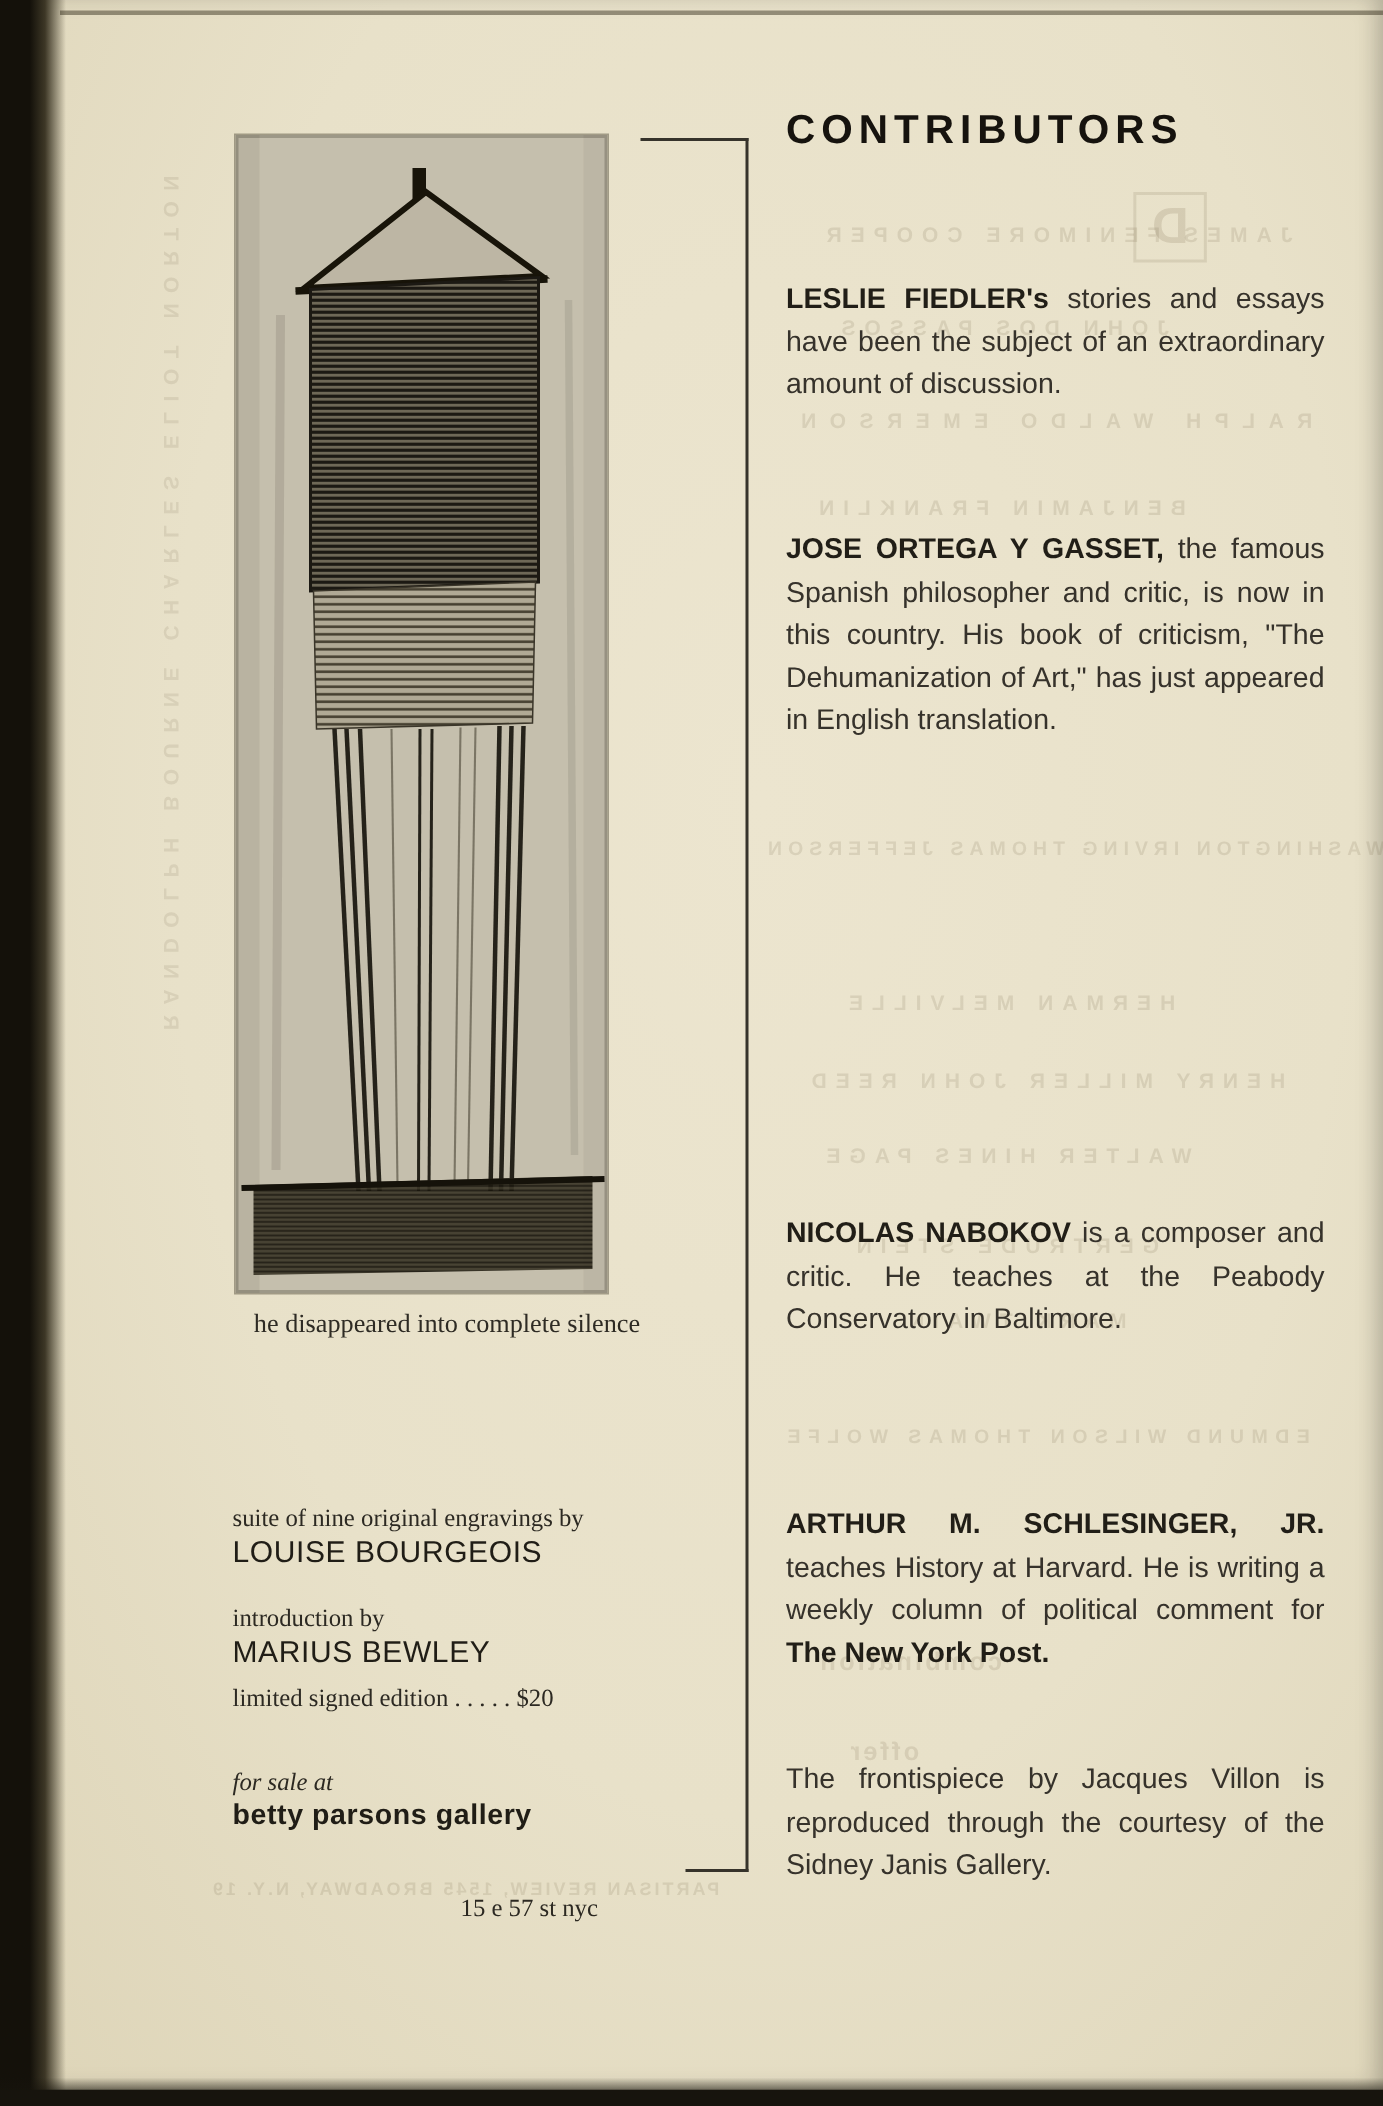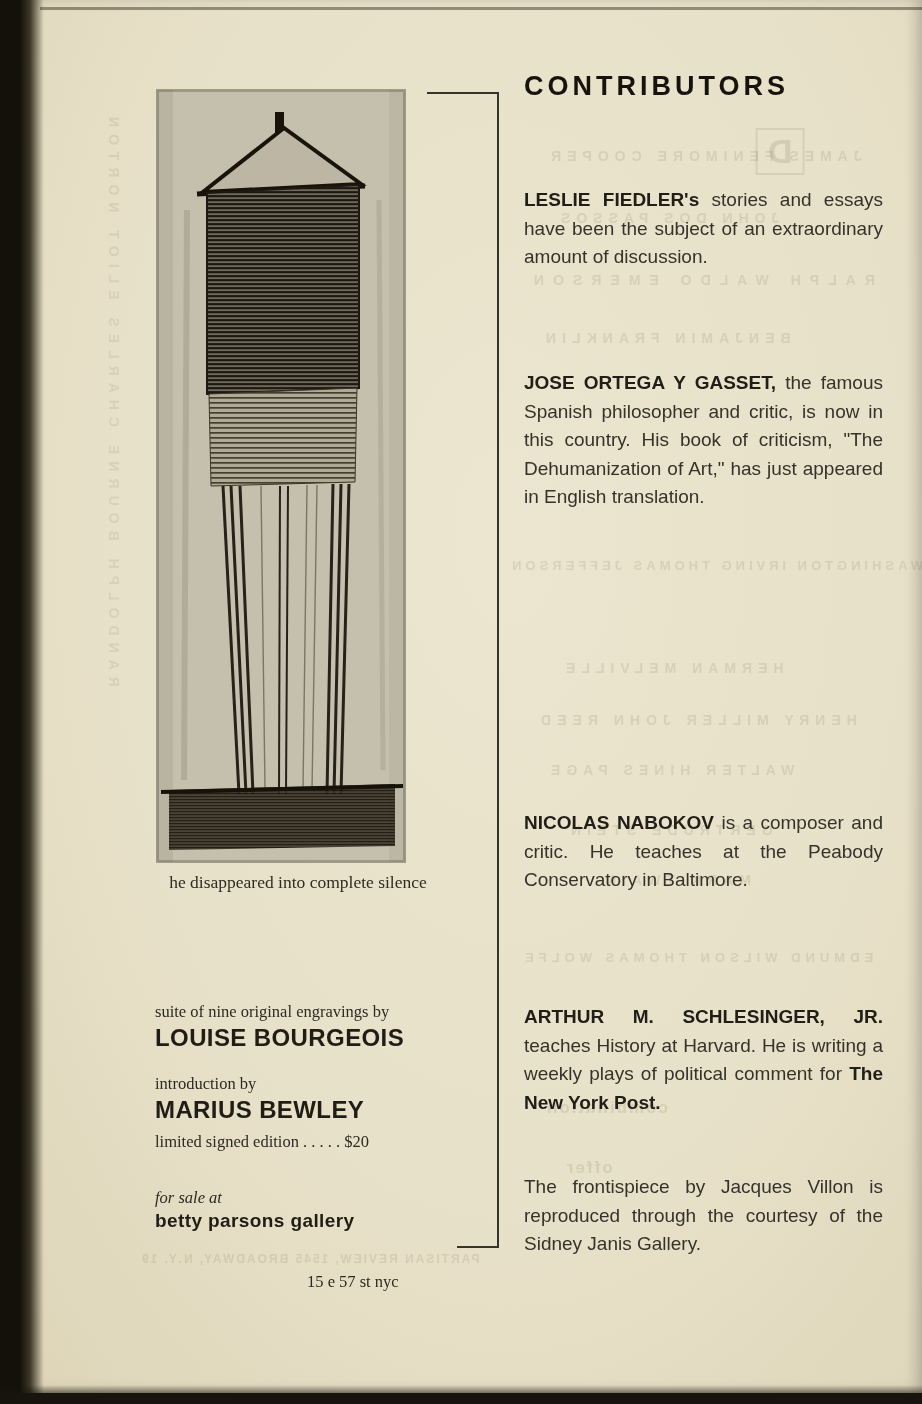--- a/index.html
+++ b/index.html
@@ -43,21 +43,21 @@
   .entry { position:absolute; left:524px; width:359px; font-size:19px; line-height:1.5;
     color:#36322b; text-align:justify; }
   .bname { font-weight:bold; color:#211e17; }
   .note { position:absolute; left:524px; width:359px; font-size:19px; line-height:1.5;
     color:#36322b; text-align:justify; }
 
   
   .ad { position:absolute; left:155px; top:1002px; width:330px; color:#2c2922; }
   .ad .s  { font-family:Liberation Serif, serif; font-size:16.5px; }
   .ad .si { font-family:"Liberation Serif", serif; font-size:16.5px; font-style:italic; }
-  .ad .b  { font-weight:bold; font-size:24px; letter-spacing:.4px; color:#201d16; }
+  .ad .b  { font-weight:normal; font-size:20px; letter-spacing:.4px; color:#201d16; }
   .ad .b2 { font-weight:bold; font-size:19px; letter-spacing:.4px; color:#201d16; }
   .mt2  { margin-top:2px; }  .mt6 { margin-top:6px; }  .mt8 { margin-top:8px; }
   .mt22 { margin-top:22px; } .mt24 { margin-top:36px; }
   .addr { margin-left:152px;margin-top:40px; }
 </style>
 </head>
 <body>
 
 <div class="page">
 
@@ -151,28 +151,28 @@
     <div class="b2 mt2">betty parsons gallery</div>
     <div class="s mt6 addr">15 e 57 st nyc</div>
   </div>
 
   <div class="title">CONTRIBUTORS</div>
 
   <div class="entry" style="top:186px;">
     <span class="bname">LESLIE FIEDLER's</span><span> stories and essays have been the subject of an extraordinary amount of discussion.</span><span class="bname"></span>
   </div>
 
-  <div class="entry" style="top:369px;">
+  <div class="entry" style="top:353px;">
     <span class="bname">JOSE ORTEGA Y GASSET,</span><span> the famous Spanish philosopher and critic, is now in this country. His book of criticism, "The Dehumanization of Art," has just appeared in English translation.</span><span class="bname"></span>
   </div>
 
 
   <div class="entry" style="top:809px;">
     <span class="bname">NICOLAS NABOKOV</span><span> is a composer and critic. He teaches at the Peabody Conservatory in Baltimore.</span><span class="bname"></span>
   </div>
 
   <div class="entry" style="top:1003px;">
-    <span class="bname">ARTHUR M. SCHLESINGER, JR.</span><span> teaches History at Harvard. He is writing a weekly plays of political comment for</span><span class="bname"> The New York Post.</span>
+    <span class="bname">ARTHUR M. SCHLESINGER, JR.</span><span> teaches History at Harvard. He is writing a weekly column of political comment for</span><span class="bname"> The New York Post.</span>
   </div>
 
   <div class="note" style="top:1173px;">The frontispiece by Jacques Villon is reproduced through the courtesy of the Sidney Janis Gallery.</div>
 
 </div>
 
 </body></html>

